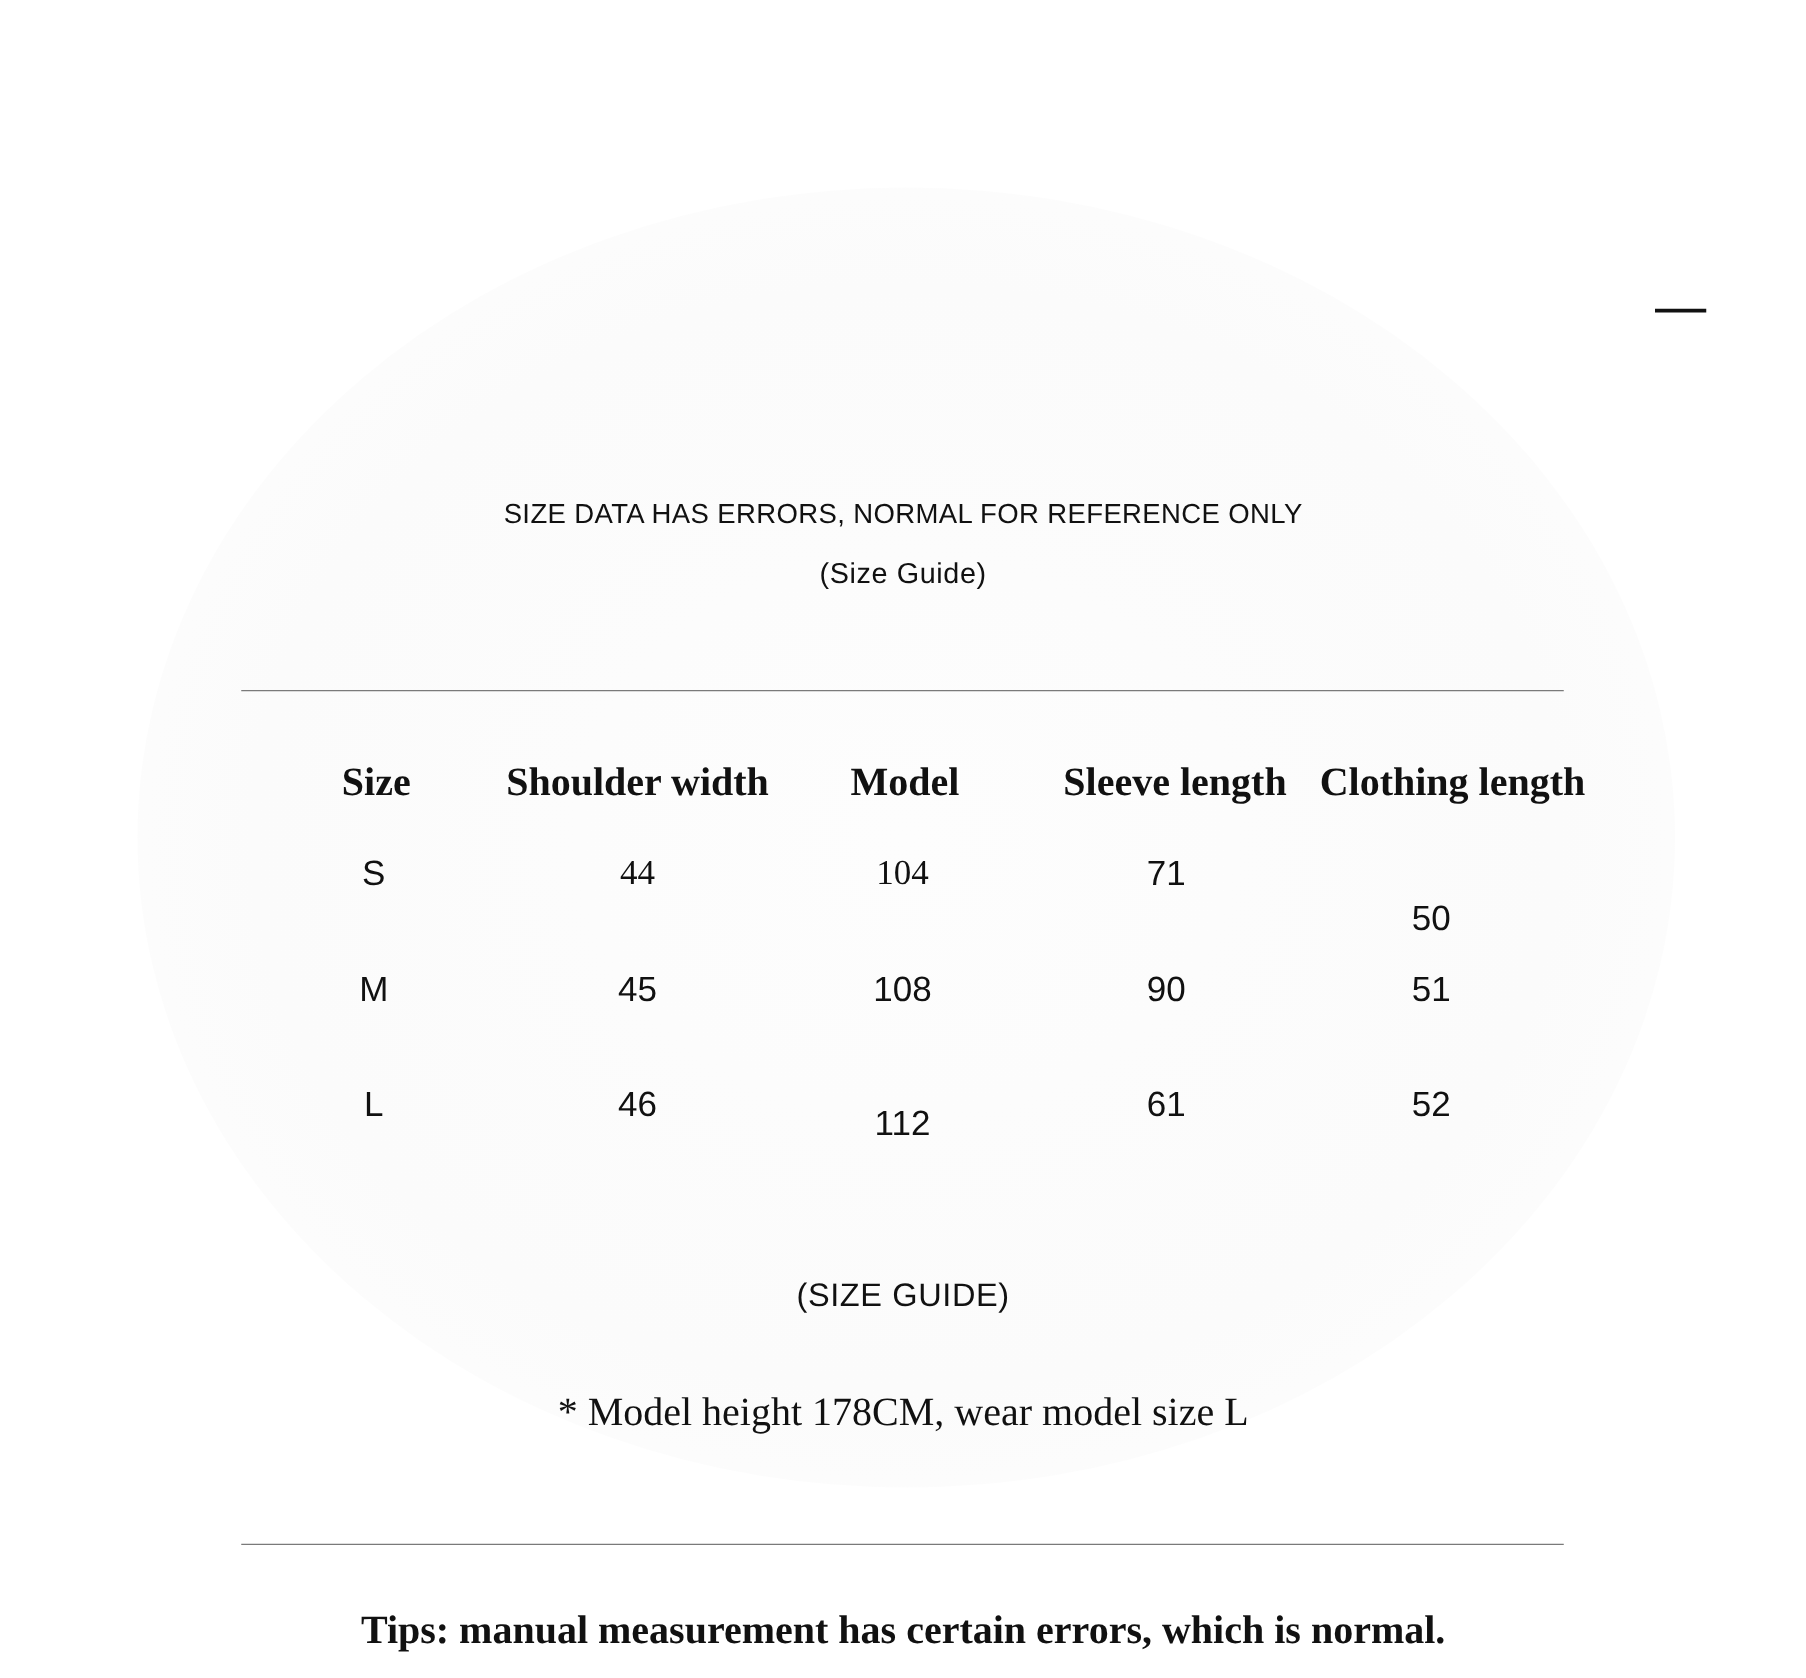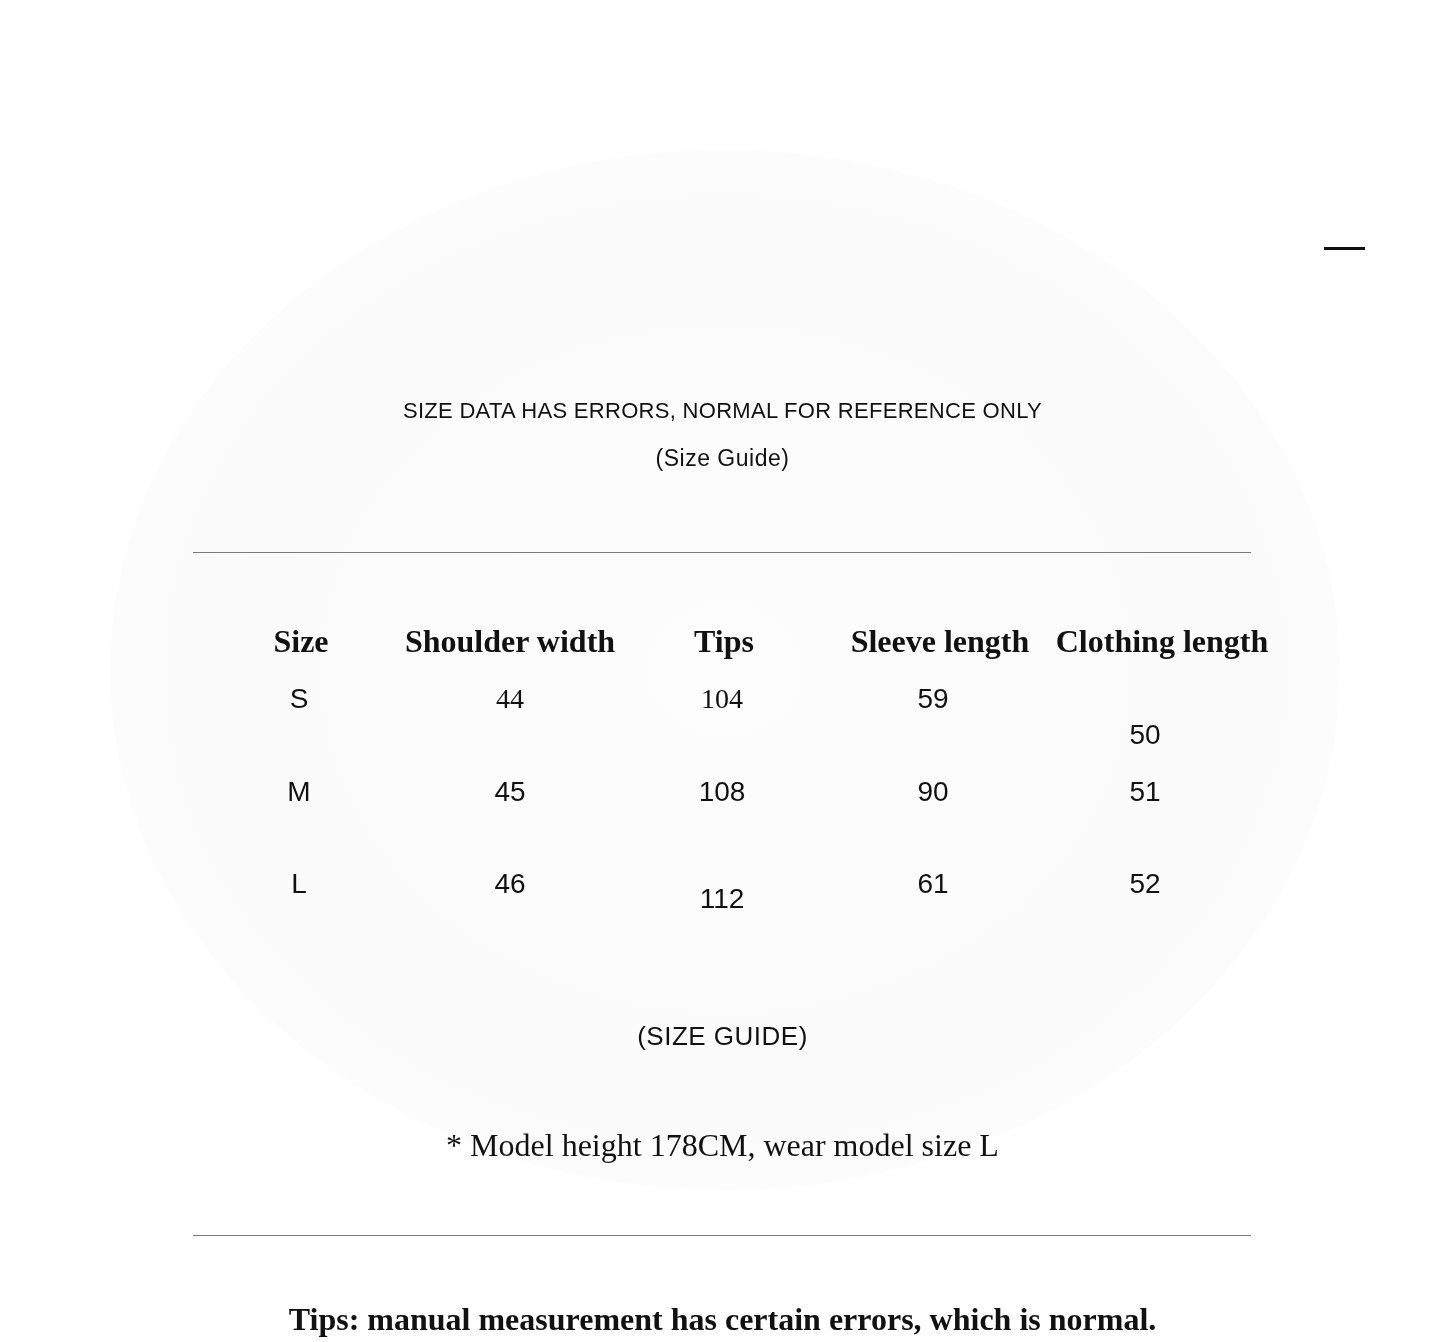--- a/index.html
+++ b/index.html
@@ -1,21 +1,21 @@
 <!DOCTYPE html>
 <html><head>
 <meta charset="utf-8">
 <style>
   html, body { margin:0; padding:0; background:#ffffff; }
   body { width:1445px; height:1342px; position:relative; overflow:hidden; color:#111; }
   .bg-glow { position:absolute; left:110px; top:150px; width:1230px; height:1040px; border-radius:50%;
     background: radial-gradient(ellipse at center, #fdfdfd 0%, #fbfbfb 60%, #ffffff 100%); }
   .dash { position:absolute; left:1324px; top:247px; width:41px; height:3px; background:#111; }
   .sans { font-family:"Liberation Sans", sans-serif; }
-  .serif { font-family:"Liberation Serif", serif;margin-top:16px; }
+  .serif { font-family:"Liberation Serif", serif; }
   .center { position:absolute; left:0; width:1445px; text-align:center; }
   .disclaimer { top:398px; font-size:22px; letter-spacing:0.3px; }
   .subtitle { top:445px; font-size:23px; letter-spacing:0.5px; }
   .rule { position:absolute; left:193px; width:1058px; height:1px; background:#7a7a7a; }
   .cell { position:absolute; text-align:center; }
   .hdr { top:607px; font-size:32px; font-weight:bold; }
   .val { font-size:28px; }
   .guide2 { top:1021px; font-size:26px; letter-spacing:0.5px; }
   .model { top:1111px; font-size:32px; font-weight:normal; }
   .tips { top:1285px; font-size:32px; font-weight:bold; }
@@ -27,29 +27,29 @@
 <div class="dash"></div>
 
 <div class="center sans disclaimer">SIZE DATA HAS ERRORS, NORMAL FOR REFERENCE ONLY</div>
 <div class="center sans subtitle">(Size Guide)</div>
 
 <div class="rule" style="top:552px;"></div>
 
 <div>
   <div class="cell serif hdr" style="left:241px;width:120px;">Size</div>
   <div class="cell serif hdr" style="left:380px;width:260px;">Shoulder width</div>
-  <div class="cell serif hdr" style="left:654px;width:140px;">Tips</div>
+  <div class="cell serif hdr" style="left:654px;width:140px;">Model</div>
   <div class="cell serif hdr" style="left:838px;width:204px;">Sleeve length</div>
   <div class="cell serif hdr" style="left:1046px;width:232px;">Clothing length</div>
 
   <div>
     <div class="cell sans val" style="top:683px;left:259px;width:80px;">S</div>
     <div class="cell sans val" style="top:683px;left:450px;width:120px;font-family:Liberation Serif, serif;">44</div>
     <div class="cell sans val" style="top:683px;left:662px;width:120px;font-family:Liberation Serif, serif;">104</div>
-    <div class="cell sans val" style="top:683px;left:873px;width:120px;">59</div>
+    <div class="cell sans val" style="top:683px;left:873px;width:120px;">71</div>
     <div class="cell sans val" style="top:683px;left:1085px;width:120px;margin-top:36px;">50</div>
   </div>
   <div>
     <div class="cell sans val" style="top:776px;left:259px;width:80px;">M</div>
     <div class="cell sans val" style="top:776px;left:450px;width:120px;">45</div>
     <div class="cell sans val" style="top:776px;left:662px;width:120px;">108</div>
     <div class="cell sans val" style="top:776px;left:873px;width:120px;">90</div>
     <div class="cell sans val" style="top:776px;left:1085px;width:120px;">51</div>
   </div>
   <div>

